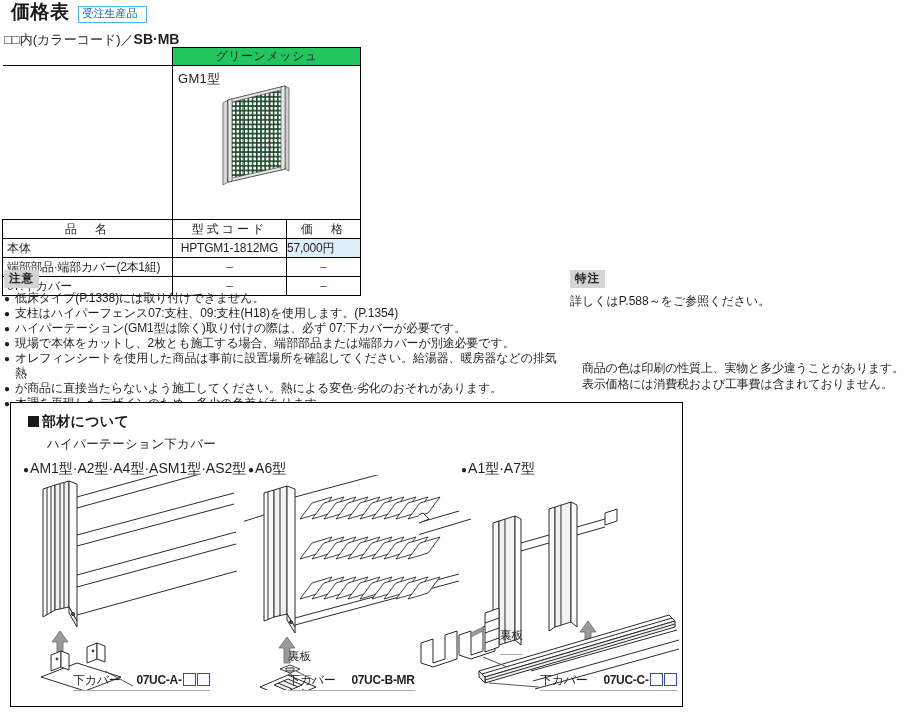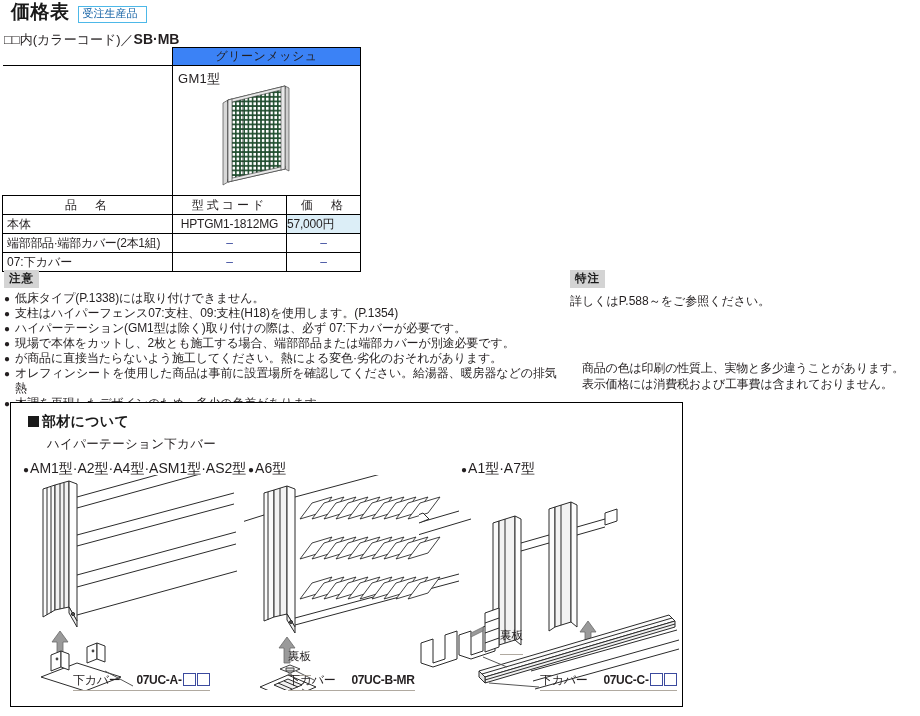--- a/index.html
+++ b/index.html
@@ -53,28 +53,28 @@
     font-weight: normal;
     font-size: 12px;
     vertical-align: middle;
   }
   .col-name  { width: 170px; }
   .col-code  { width: 114px; }
   .col-price { width: 74px;  }
 
   .cell-blank { border-left: none !important; border-top: none !important; }
   .series-head {
-    background: #3b82f6;
+    background: #22c55e;
     text-align: center;
     height: 17px;
     font-size: 12.5px;
     letter-spacing: .5px;
   }
   .model-cell {
-    height: 130px;
+    height: 154px;
     position: relative;
     background: #fff;
     vertical-align: top;
   }
   .model-label {
     position: absolute; left: 5px; top: 4px;
     font-size: 13px; letter-spacing: .3px;
   }
   .mesh-wrap {
     position: absolute; left: 46px; top: 17px;
@@ -276,22 +276,22 @@
     </tr>
   </tbody>
 </table>
 
 <div id="notes-left">
   <div class="section-tag">注意</div>
   <div class="note-item">低床タイプ(P.1338)には取り付けできません。</div>
   <div class="note-item">支柱はハイパーフェンス07:支柱、09:支柱(H18)を使用します。(P.1354)</div>
   <div class="note-item">ハイパーテーション(GM1型は除く)取り付けの際は、必ず 07:下カバーが必要です。</div>
   <div class="note-item">現場で本体をカットし、2枚とも施工する場合、端部部品または端部カバーが別途必要です。</div>
+  <div class="note-item">オレフィンシートを使用した商品は事前に設置場所を確認してください。給湯器、暖房器などの排気熱</div>
   <div class="note-item note-cont" style="padding-left:11px">が商品に直接当たらないよう施工してください。熱による変色·劣化のおそれがあります。</div>
-  <div class="note-item">オレフィンシートを使用した商品は事前に設置場所を確認してください。給湯器、暖房器などの排気熱</div>
   <div class="note-item">木調を再現したデザインのため、多少の色差があります。</div>
 </div>
 
 <div id="notes-right">
   <div class="section-tag">特注</div>
   <div id="special-order-text">詳しくはP.588～をご参照ください。</div>
 </div>
 
 <div id="disclaimer">
   <div class="disclaimer-line">商品の色は印刷の性質上、実物と多少違うことがあります。</div>

